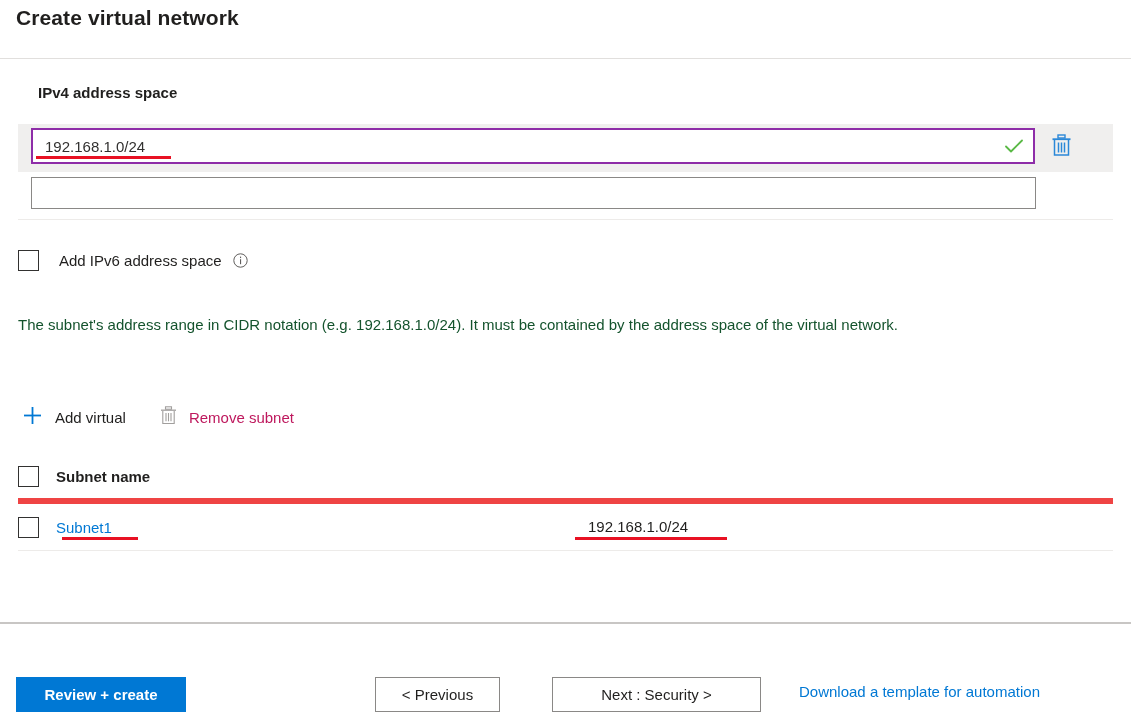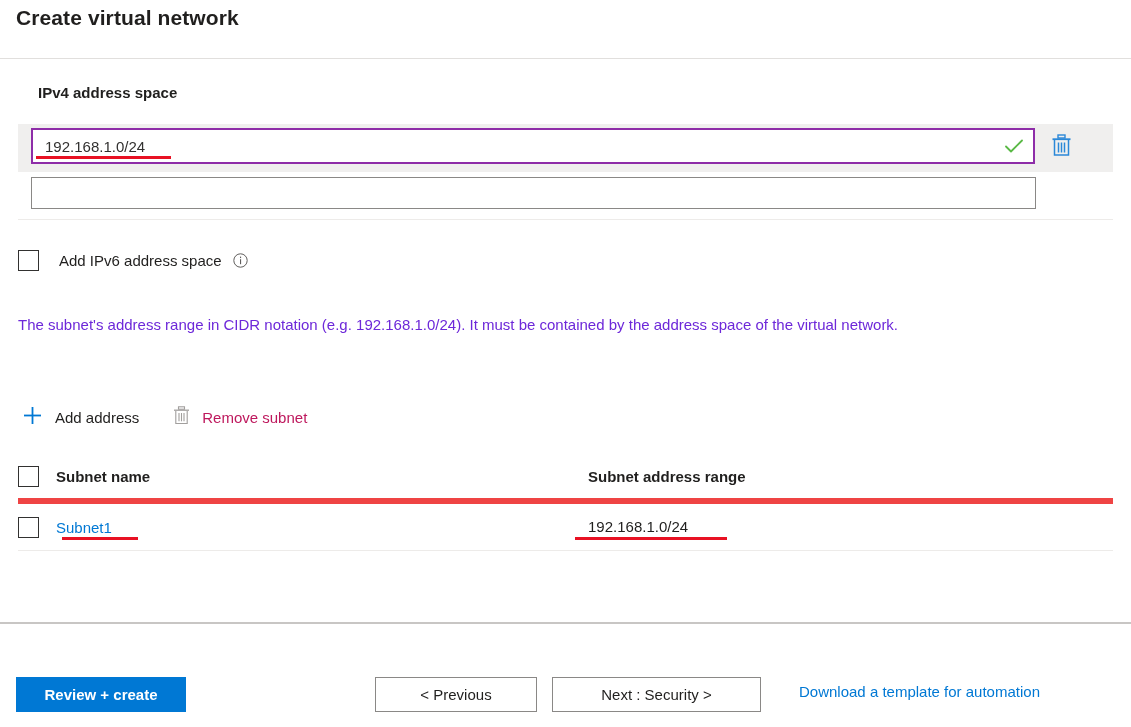--- a/index.html
+++ b/index.html
@@ -168,21 +168,21 @@
   }
 
   
   .description {
     position: absolute;
     left: 18px;
     top: 312px;
     width: 1060px;
     font-size: 15px;
     line-height: 26px;
-    color: #6d28d9;
+    color: #14532d;
   }
 
   
   .cmdbar {
     position: absolute;
     left: 22px;
     top: 405px;
     display: flex;
     align-items: center;
   }
@@ -271,21 +271,21 @@
     top: 677px;
     height: 35px;
     background: #ffffff;
     color: #201f1e;
     border: 1px solid #8a8886;
     font-family: "Liberation Sans", sans-serif;
     font-size: 15px;
     cursor: pointer;
     box-sizing: border-box;
   }
-  .btn-prev { left: 375px; width: 162px; }
+  .btn-prev { left: 375px; width: 125px; }
   .btn-next { left: 552px; width: 209px; }
   .link-download {
     position: absolute;
     left: 799px;
     top: 683px;
     font-size: 15px;
     color: #0078d4;
     text-decoration: none;
     cursor: pointer;
   }
@@ -353,21 +353,21 @@
 <div class="description">The subnet's address range in CIDR notation (e.g. 192.168.1.0/24). It must be contained by the address space of the virtual network.</div>
 
 <div class="cmdbar">
   <button class="cmd cmd-add">
     <span>
       <svg width="21" height="21" viewBox="0 0 21 21">
         <line x1="10.5" y1="2" x2="10.5" y2="19" stroke="#0078d4" stroke-width="1.8"></line>
         <line x1="2" y1="10.5" x2="19" y2="10.5" stroke="#0078d4" stroke-width="1.8"></line>
       </svg>
     </span>
-    <span class="cmd-label">Add address</span>
+    <span class="cmd-label">Add virtual</span>
   </button>
 
   <button class="cmd cmd-remove">
     <span>
       <svg width="17" height="19" viewBox="0 0 17 19">
         <rect x="5.5" y="0.8" width="6" height="2.4" fill="none" stroke="#a19f9d" stroke-width="1.1"></rect>
         <line x1="1" y1="4.2" x2="16" y2="4.2" stroke="#a19f9d" stroke-width="1.3"></line>
         <path d="M2.8 5 L2.8 17.5 L14.2 17.5 L14.2 5" fill="none" stroke="#a19f9d" stroke-width="1.1"></path>
         <line x1="6" y1="7" x2="6" y2="15.3" stroke="#a19f9d" stroke-width="1.1"></line>
         <line x1="8.5" y1="7" x2="8.5" y2="15.3" stroke="#a19f9d" stroke-width="1.1"></line>
@@ -377,23 +377,20 @@
     <span class="cmd-label">Remove subnet</span>
   </button>
 </div>
 
 <div class="tbl">
   <div class="tbl-head">
     <div class="col-name">
       <span class="cb"></span>
       <span class="th">Subnet name</span>
     </div>
-    <div class="col-range">
-      <span class="th">Subnet address range</span>
-    </div>
   </div>
 
   <div class="tbl-row">
     <div class="col-name">
       <span class="cb"></span>
       <a class="cell-link" href="#">Subnet1</a>
     </div>
     <div class="col-range">
       <span class="cell-text">192.168.1.0/24</span>
     </div>

